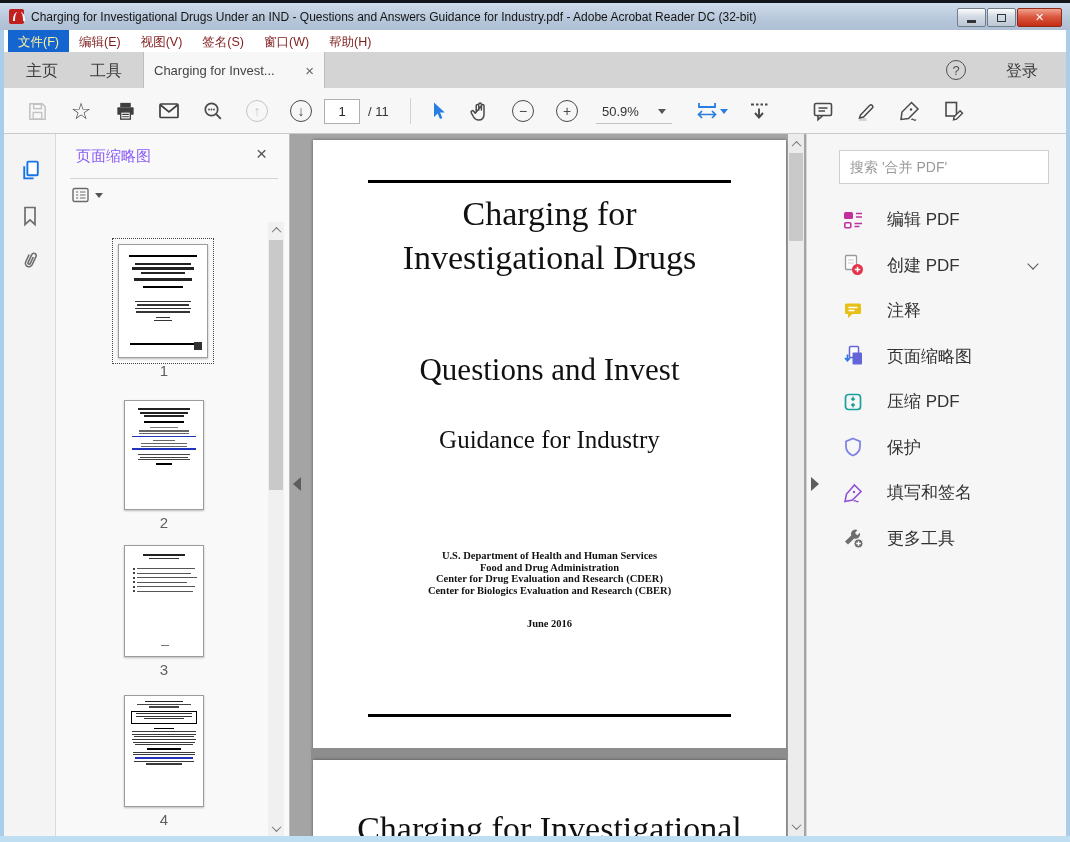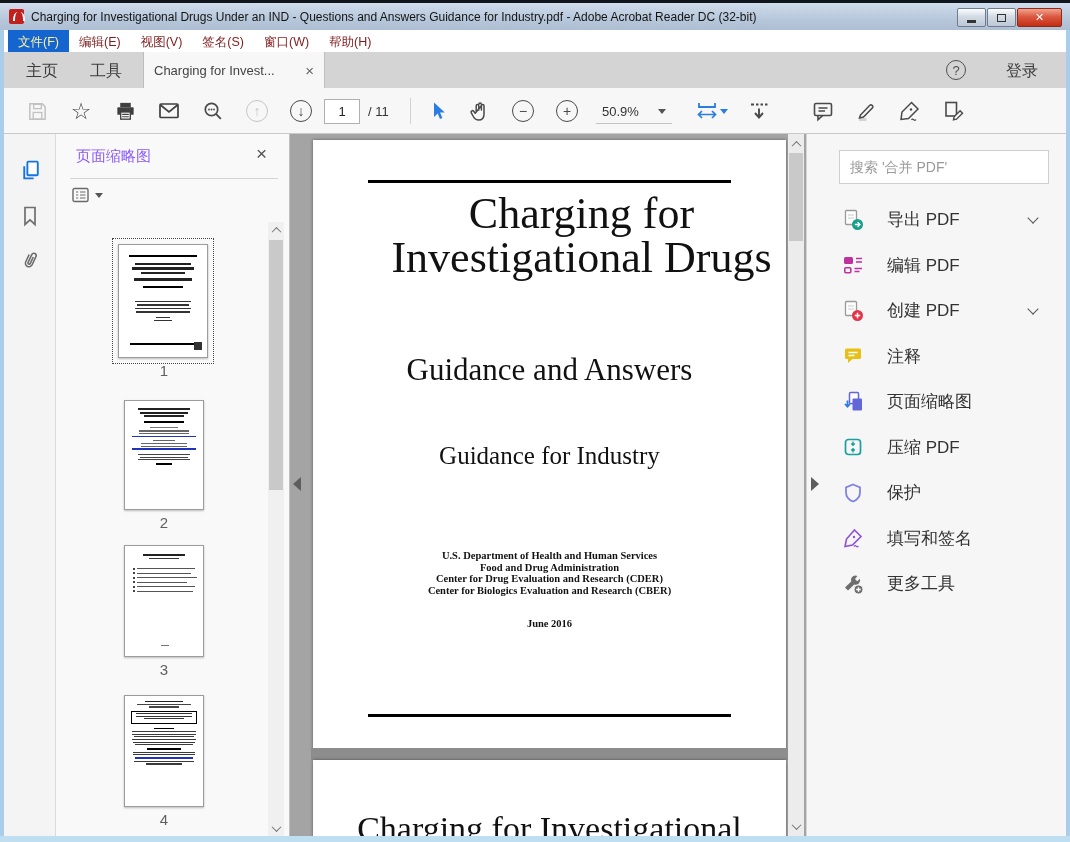--- a/index.html
+++ b/index.html
@@ -381,26 +381,26 @@
     <div class="scroll-btn" style="bottom:0;">
         <div class="chev down"></div>
       </div>
   </div>
 </div>
 
 <div class="doc-area">
 
   <div class="doc-page" style="top:6px;height:612px;">
     <div class="rule" style="top:40px;"></div>
-    <div class="serif" style="top:52px;font-size:44px;line-height:44px;margin-left:32px;">
+    <div class="serif" style="top:52px;font-size:34px;line-height:44px;">
       <div>Charging for</div>
       <div>Investigational Drugs</div>
     </div>
-    <div class="serif" style="top:212px;font-size:31px;">Guidance and Answers</div>
-    <div class="serif" style="top:302px;font-size:25px;">Guidance for Industry</div>
+    <div class="serif" style="top:212px;font-size:31px;">Questions and Invest</div>
+    <div class="serif" style="top:286px;font-size:25px;">Guidance for Industry</div>
     <div class="serif" style="top:410px;font-size:10.5px;line-height:11.5px;font-weight:bold;">
       <div>U.S. Department of Health and Human Services</div>
       <div>Food and Drug Administration</div>
       <div>Center for Drug Evaluation and Research (CDER)</div>
       <div>Center for Biologics Evaluation and Research (CBER)</div>
     </div>
     <div class="serif" style="top:478px;font-size:10.5px;line-height:11.5px;font-weight:bold;">
       <div>June 2016</div>
     </div>
     <div class="rule" style="top:574px;"></div>
@@ -429,30 +429,20 @@
 
 <div class="right-panel">
   <div class="collapse-arrow" style="left:4px;top:343px;">
       <div class="tri-right"></div>
     </div>
   <input class="search-box" placeholder="搜索 '合并 PDF'" style="">
 
   <div class="tools-list">
     <div class="tool-row">
       <svg class="tool-icon" viewBox="0 0 22 22">
-          <rect x="3.5" y="1.5" width="11" height="14" rx="1" fill="#fff" stroke="#9a9a9a" stroke-width="1.3"></rect>
-          <path d="M6 6h6M6 9h6" stroke="#c9c9c9" stroke-width="1.2"></path>
-          <circle cx="15.5" cy="15.5" r="5.5" fill="#17a08c"></circle>
-          <path d="M12.8 15.5h4.6M15.6 13.2l2.3 2.3-2.3 2.3" fill="none" stroke="#fff" stroke-width="1.4"></path>
-        </svg>
-      <span class="tool-label">导出 PDF</span>
-      <div class="chev-exp"></div>
-    </div>
-    <div class="tool-row">
-      <svg class="tool-icon" viewBox="0 0 22 22">
           <rect x="2" y="3" width="9" height="7" rx="1.5" fill="#c0319e"></rect>
           <rect x="2.8" y="13.8" width="6" height="5" rx="1" fill="none" stroke="#c0319e" stroke-width="1.6"></rect>
           <path d="M14 4.5h6M14 8h6M12.5 14.5h7.5M12.5 17.5h5" stroke="#c0319e" stroke-width="1.6"></path>
         </svg>
       <span class="tool-label">编辑 PDF</span>
     </div>
     <div class="tool-row">
       <svg class="tool-icon" viewBox="0 0 22 22">
           <rect x="3.5" y="1.5" width="11" height="14" rx="1" fill="#fff" stroke="#9a9a9a" stroke-width="1.3"></rect>
           <path d="M6 6h6M6 9h6" stroke="#c9c9c9" stroke-width="1.2"></path>

